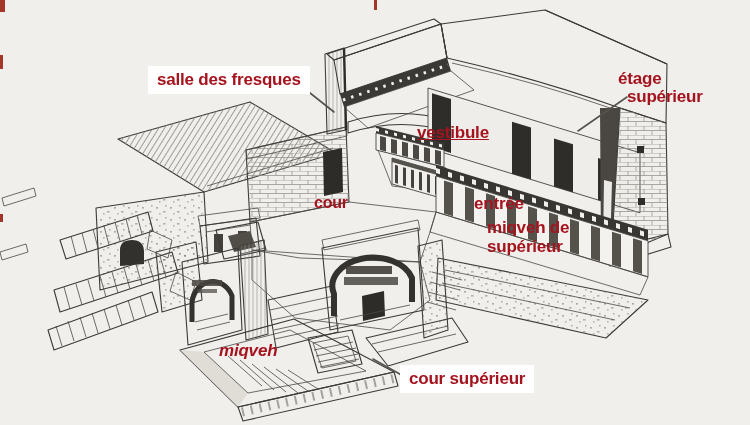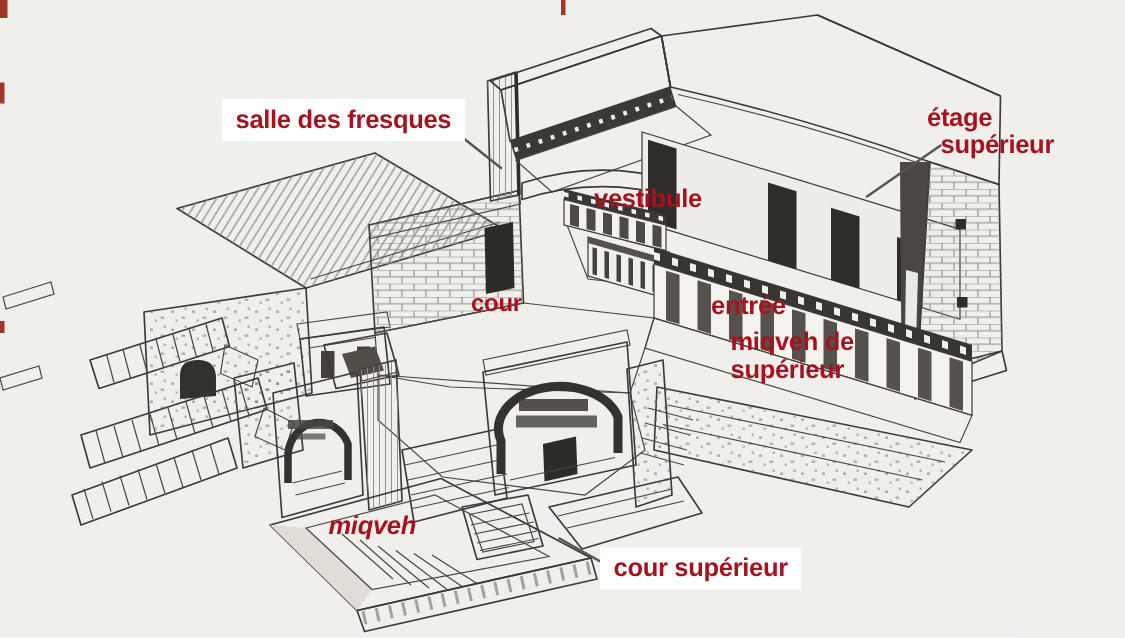--- a/index.html
+++ b/index.html
@@ -255,21 +255,21 @@
 
 <div class="lbl boxed" style="left:148px;top:66px;">
   <span>salle des fresques</span>
 </div>
 
 <div class="lbl" style="left:618px;top:70px;">
   <span>étage</span>
   <span class="l2" style="margin-left:9px;">supérieur</span>
 </div>
 
-<div class="lbl" style="left:396px;top:124px;">
+<div class="lbl" style="left:417px;top:124px;text-decoration:underline;">
   <span>vestibule</span>
 </div>
 
 <div class="lbl small" style="left:314px;top:194px;">
   <span>cour</span>
 </div>
 
 <div class="lbl" style="left:474px;top:195px;">
   <span>entrée</span>
 </div>

